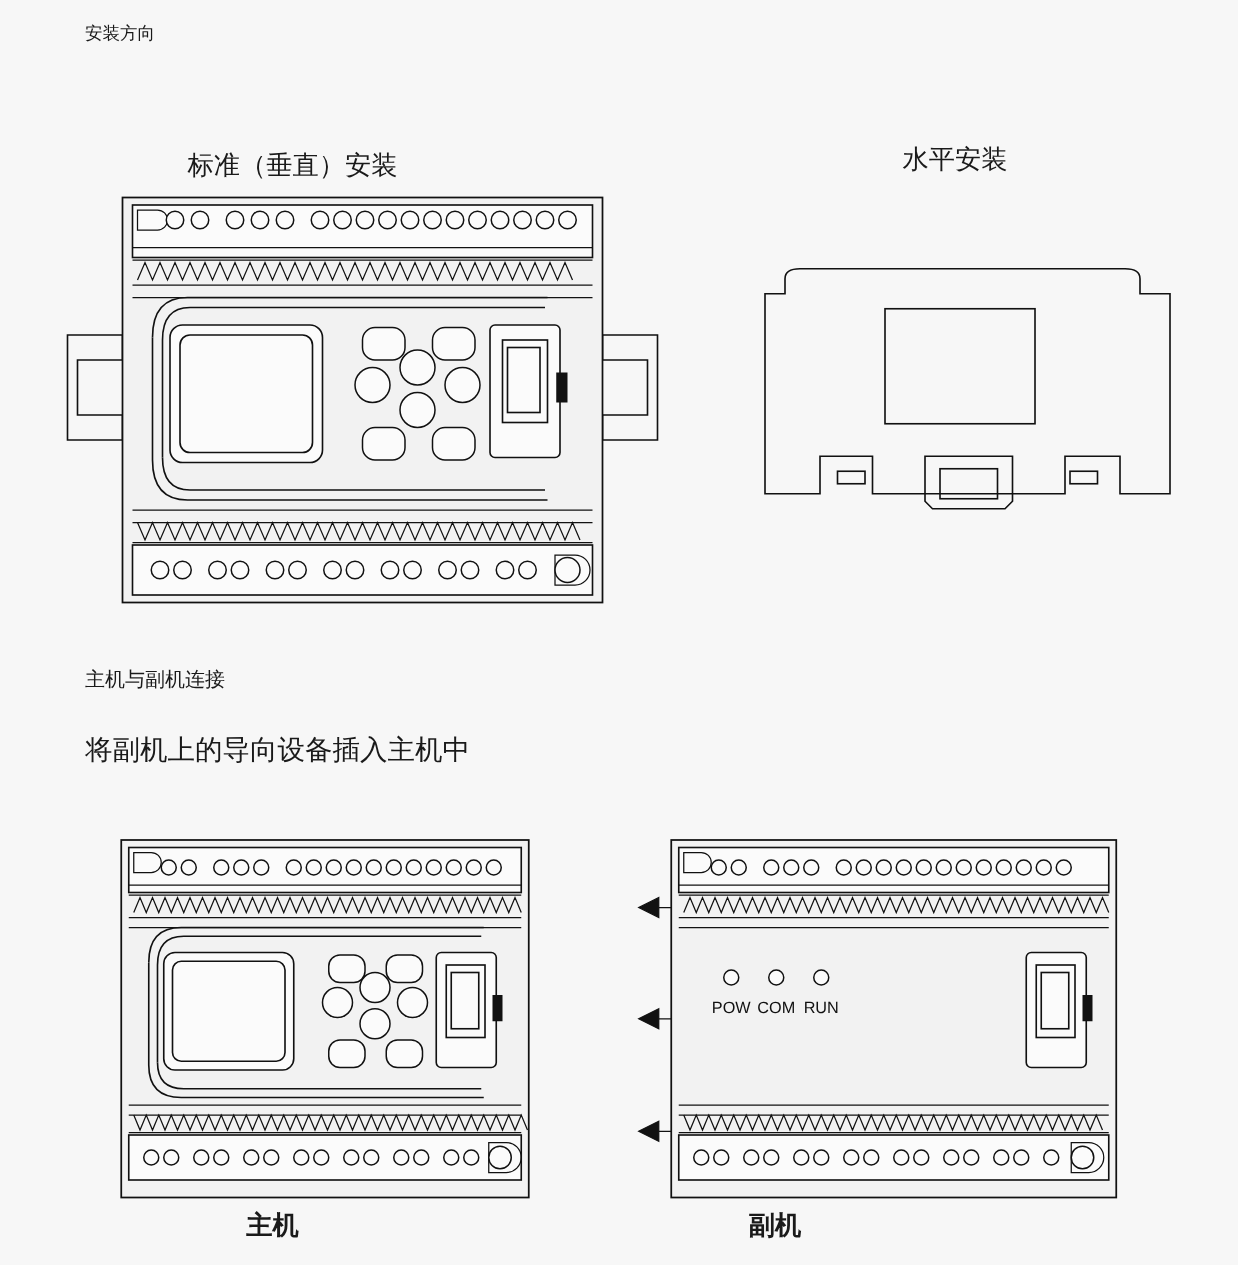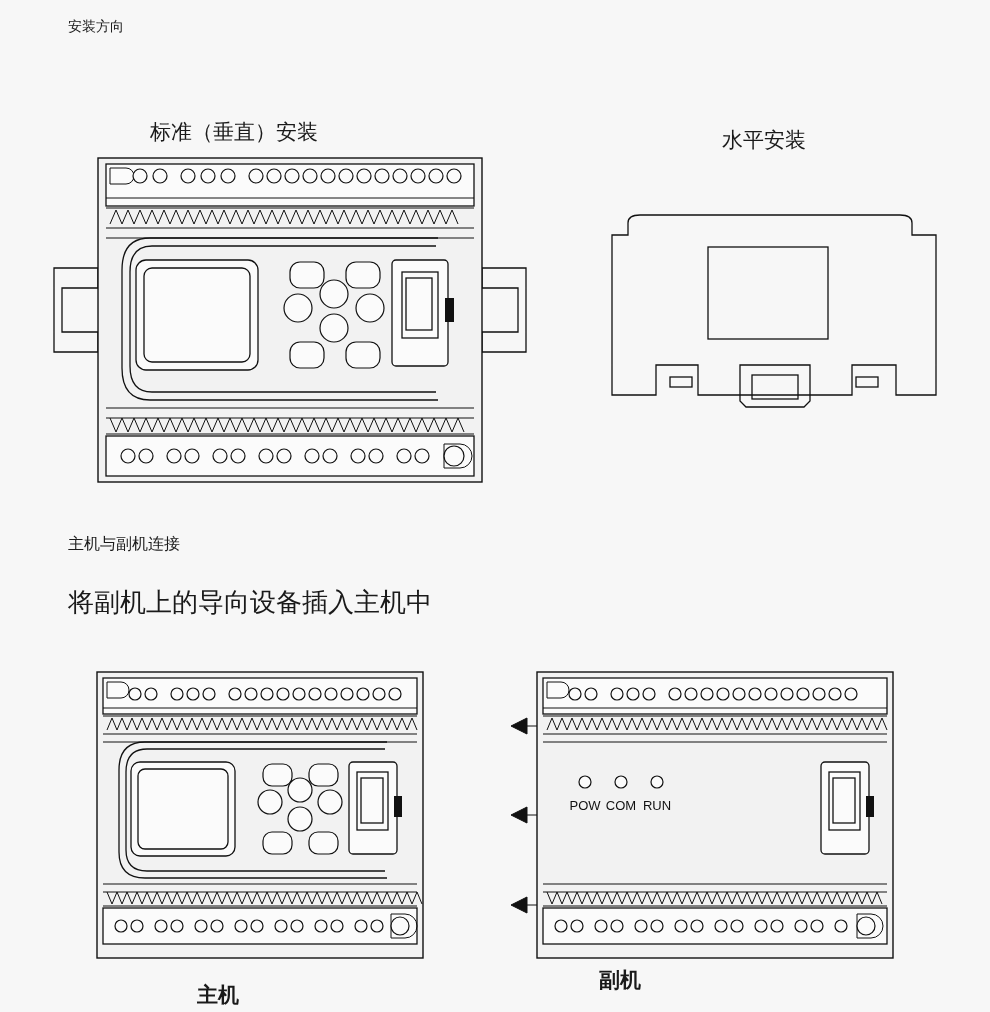--- a/index.html
+++ b/index.html
@@ -25,41 +25,40 @@
     font-size: 14px;
   }
   #label-vertical-mount {
     left: 150px;
     top: 118px;
     font-size: 21px;
     font-family: Liberation Serif, serif;
   }
   #label-horizontal-mount {
     left: 722px;
-    top: 126px;
+    top: 113px;
     font-size: 21px;
     text-align: center;
   }
   #heading-connect {
     left: 68px;
     top: 534px;
     font-size: 16px;
   }
   #subheading-insert-guide {
     left: 68px;
     top: 585px;
-    font-size: 26px;
+    font-size: 22px;
   }
   #label-master {
     left: 197px;
     top: 966px;
     font-size: 21px;
     font-weight: bold;
     font-family: "Liberation Serif", serif;
-    margin-top: 15px;
   }
   #label-slave {
     left: 567px;
     top: 966px;
     font-size: 21px;
     font-weight: bold;
     font-family: "Liberation Serif", serif;
     margin-left: 32px;
   }
   svg.fig {

